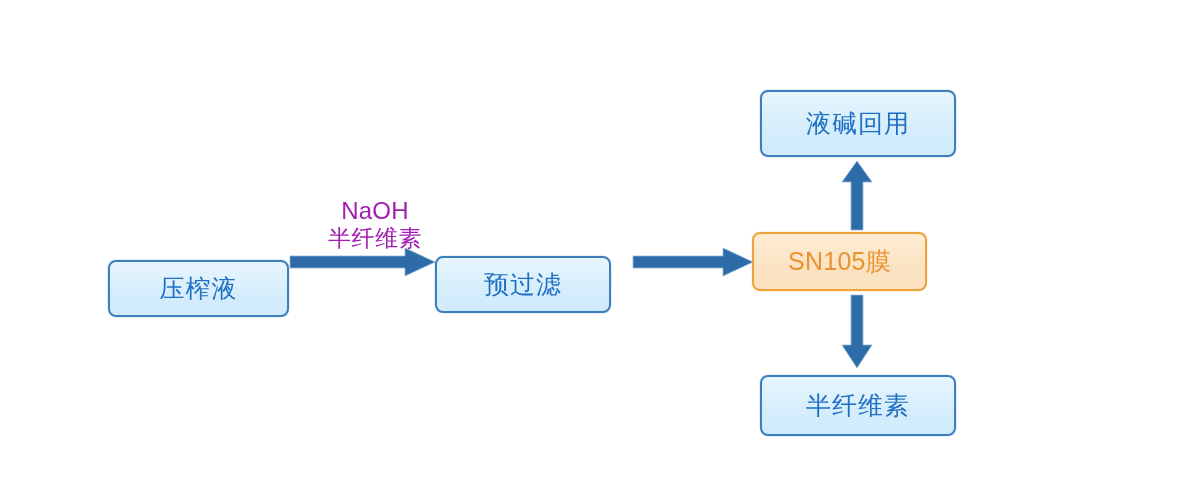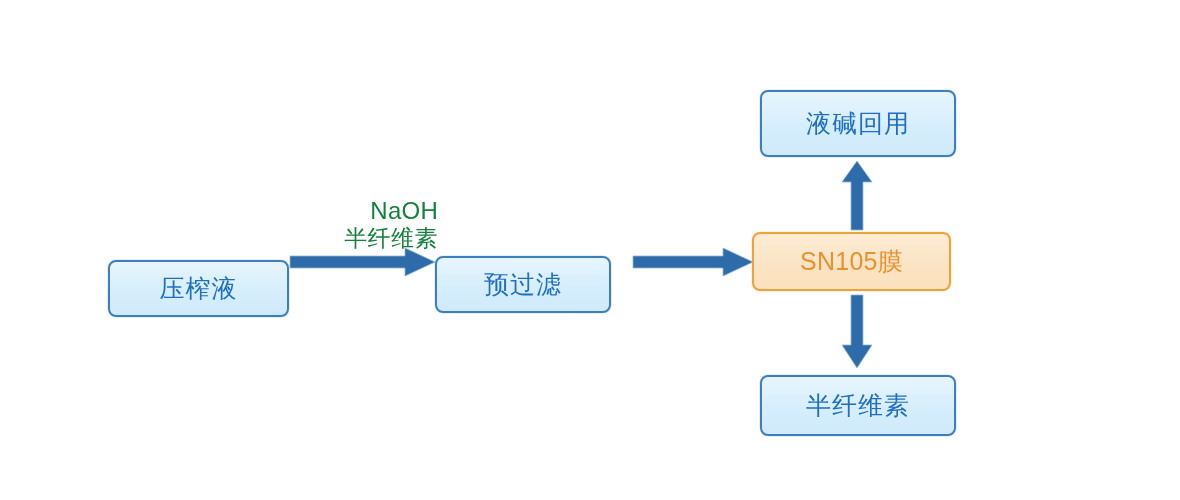--- a/index.html
+++ b/index.html
@@ -50,44 +50,44 @@
     line-height: 1;
   }
   .node.orange .node-label {
     font-size: 25px;
     letter-spacing: 0.01em;
   }
 
   
   #node-press    { left: 108px; top: 232px; width: 181px; height: 57px; margin-top: 28px; }
   #node-prefil   { left: 435px; top: 232px; width: 176px; height: 57px; margin-top: 24px; }
-  #node-membrane { left: 752px; top: 232px; width: 199px; height: 59px; }
+  #node-membrane { left: 752px; top: 232px; width: 175px; height: 59px; }
   #node-alkali   { left: 760px; top:  90px; width: 196px; height: 67px; }
   #node-hemi     { left: 760px; top: 375px; width: 196px; height: 61px; }
 
   
   .arrow {
     position: absolute;
     overflow: visible;
   }
   .arrow svg { display: block; overflow: visible; }
 
   #arrow-press-to-prefil    { left: 290px; top: 246px; width: 146px; height: 32px; }
   #arrow-prefil-to-membrane { left: 633px; top: 246px; width: 121px; height: 32px; }
   #arrow-membrane-up        { left: 840px; top: 160px; width: 34px; height: 70px; }
   #arrow-membrane-down      { left: 840px; top: 295px; width: 34px; height: 74px; }
 
   
   #edge-label-naoh {
     position: absolute;
-    left: 296px;
+    left: 304px;
     top: 197px;
     width: 142px;
-    text-align: right;
-    color: #15803d;
+    text-align: center;
+    color: #a21caf;
     line-height: 1.16;
     user-select: none;
   }
   #edge-label-naoh .line-latin {
     display: block;
     font-size: 24px;
     letter-spacing: 0.01em;
   }
   #edge-label-naoh .line-cjk {
     display: block;

